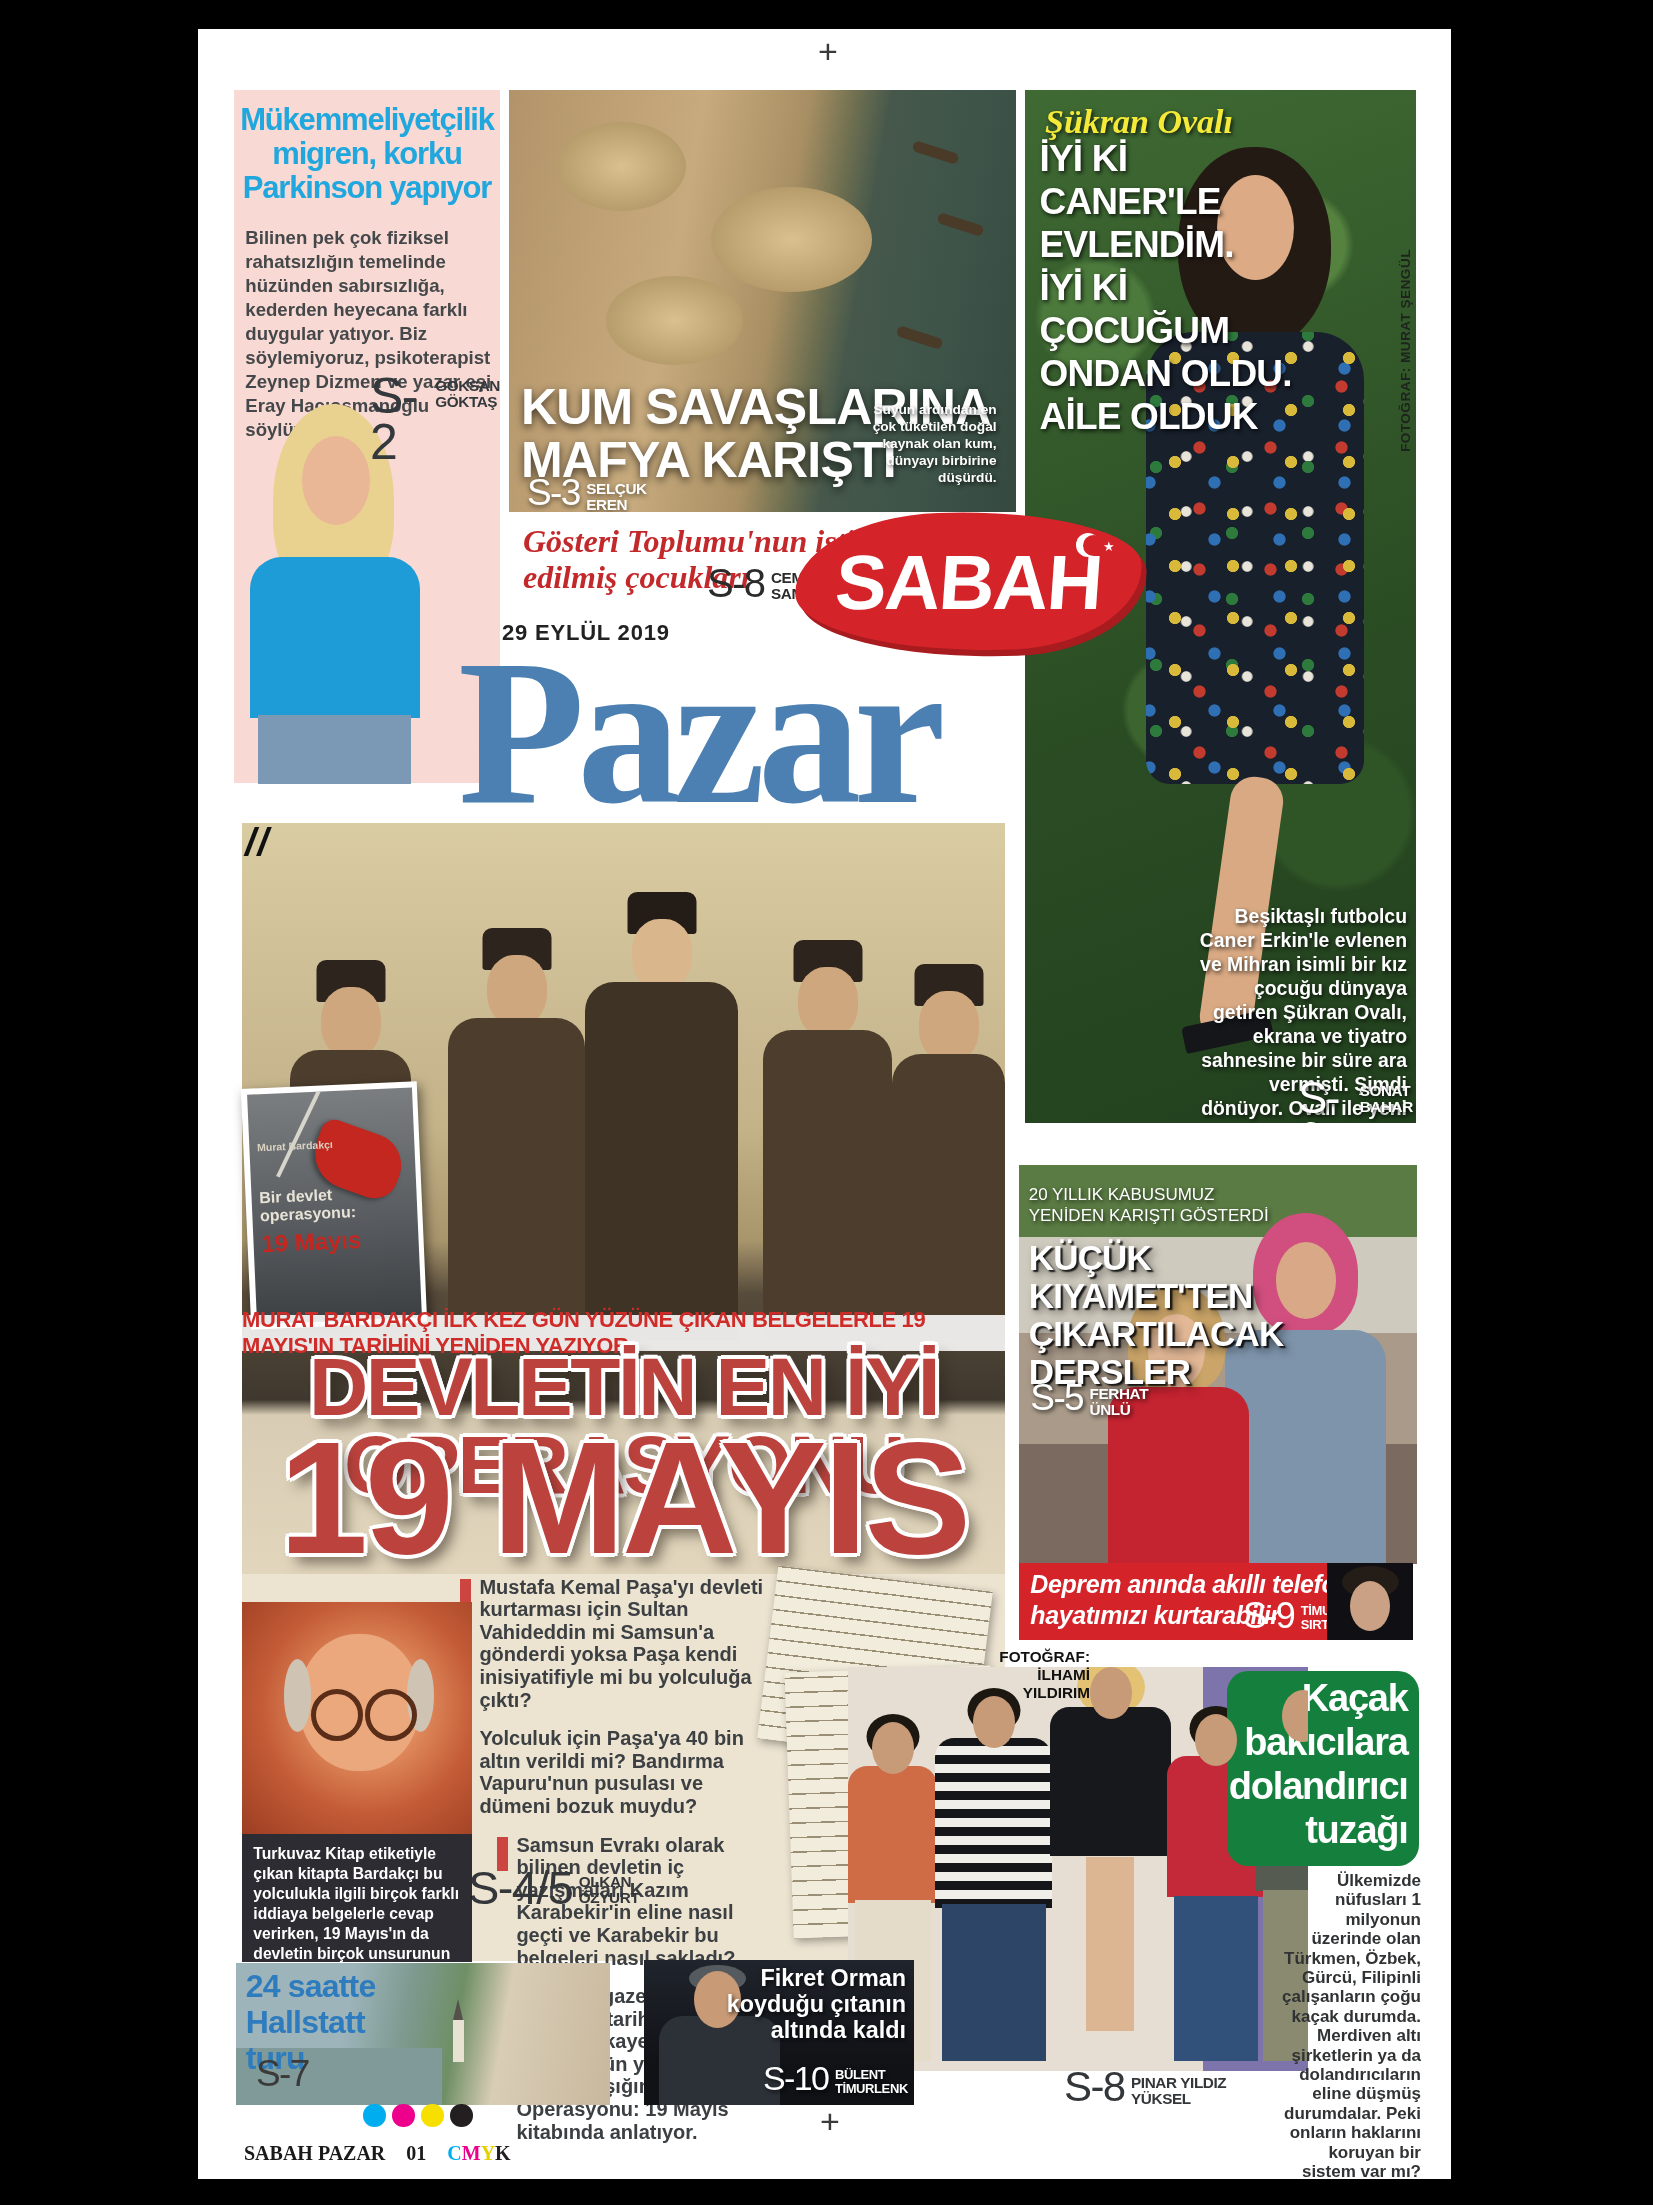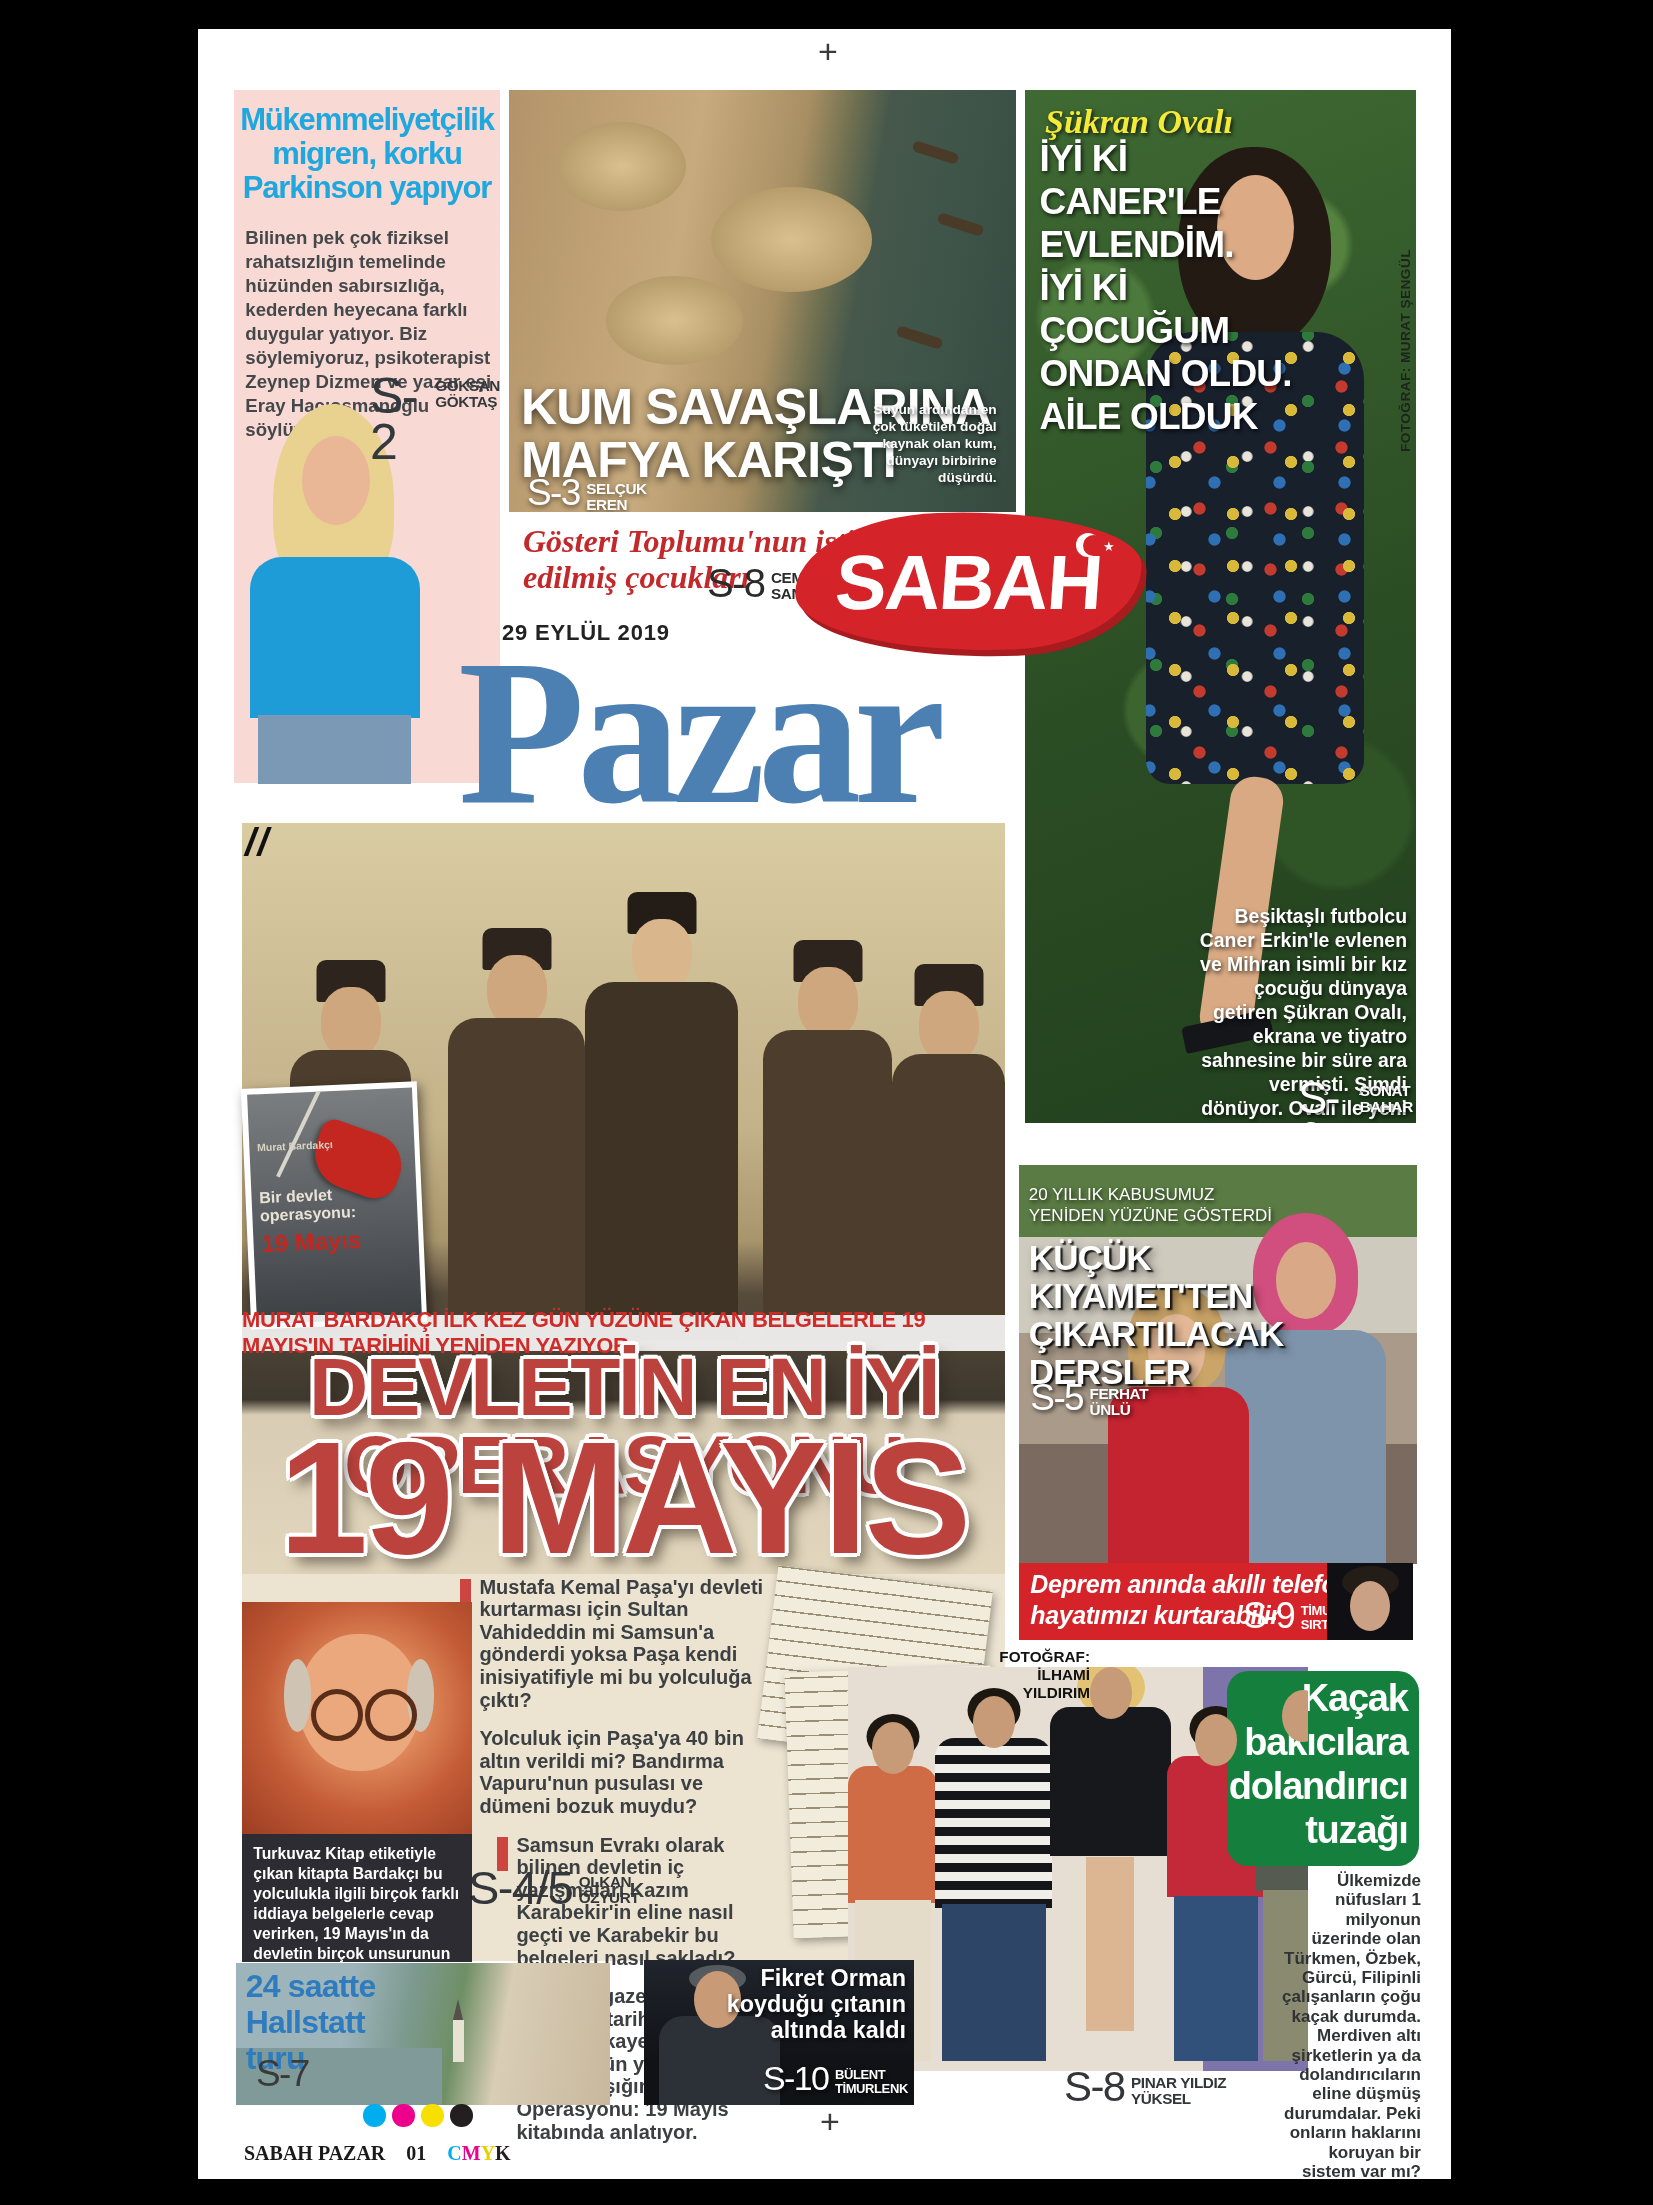--- a/index.html
+++ b/index.html
@@ -351,21 +351,21 @@
 
   <div id="kiyamet" class="photo">
     <div class="scarf"></div>
     <div class="face2"></div>
         <div class="shirt2"></div>
     <div class="girlhair"></div>
     <div class="girlface"></div>
         <div class="girlshirt"></div>
     <div id="kiy-kicker" class="shadow-sm">
       <span>20 YILLIK KABUSUMUZ</span><br>
-      <span>YENİDEN YÜZÜNE GÖSTERDİ</span>
+      <span>YENİDEN KARIŞTI GÖSTERDİ</span>
     </div>
     <div id="kiy-head" class="shadow-lg">
       <span>KÜÇÜK</span><br>
       <span>KIYAMET'TEN</span><br>
       <span>ÇIKARTILACAK</span><br>
       <span>DERSLER</span>
     </div>
     <div id="kiy-pref" class="abs pref shadow-sm">
       <span class="num" style="font-size:37px;">S-5</span>
       <span class="by" style="width:65px;">FERHAT ÜNLÜ</span>

